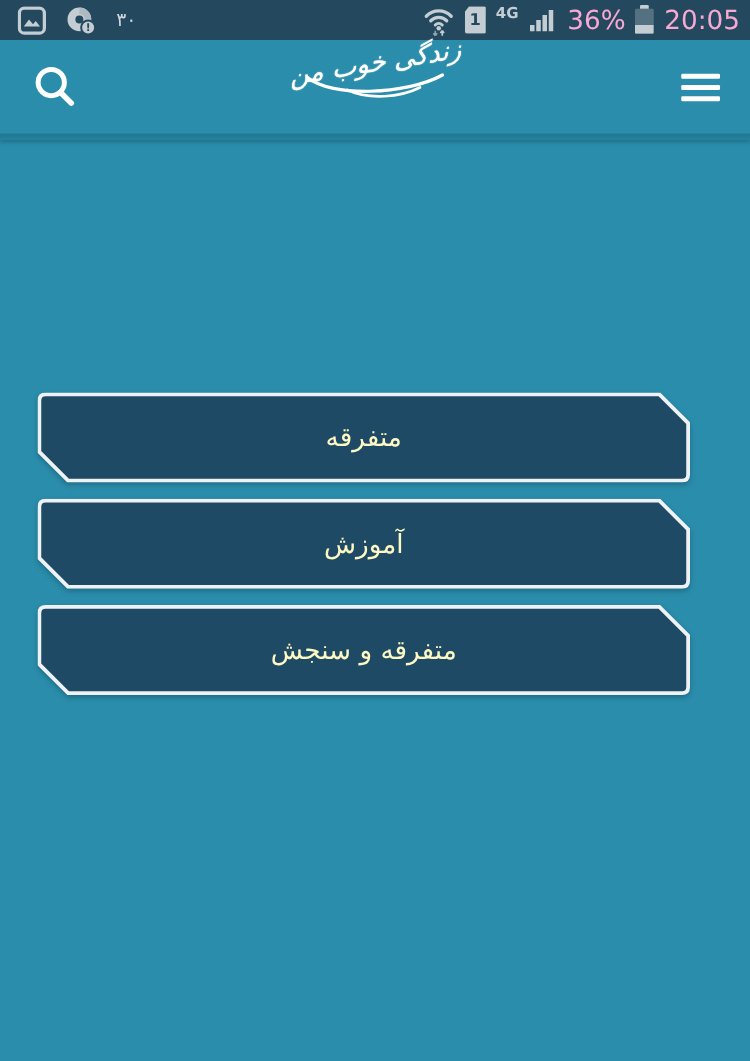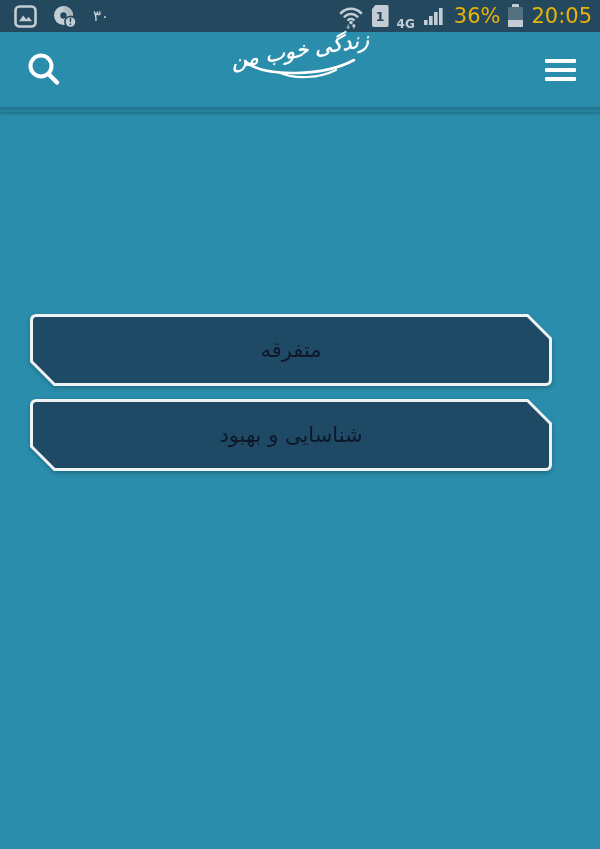--- a/index.html
+++ b/index.html
@@ -19,22 +19,22 @@
   .status-bar{
     position:absolute;top:0;left:0;width:600px;height:32px;
     background:var(--status-bar-bg,#24495e);
     display:flex;align-items:center;justify-content:space-between;
     padding:0 8px;color:var(--icon-color,#cdd7dc);
   }
   .sb-left,.sb-right{display:flex;align-items:center;height:100%;}
   .sb-left{gap:15px;padding-left:6px;}
   .sb-right{gap:8px;}
   .sb-num{font-size:15px;color:#cdd7dc;letter-spacing:1px;text-align:right;}
-  .sb-text{font-size:21px;color:#eab308;}
-  .sb-4g{font-size:12px;font-weight:bold;align-self:flex-start;padding-top:17px;text-align:right;}
+  .sb-text{font-size:21px;color:#f9a8d4;}
+  .sb-4g{font-size:12px;font-weight:bold;align-self:flex-start;padding-top:3px;text-align:right;}
   .icon-svg{display:block;}
   
   .sim{
     width:17px;height:22px;background:#c3cdd3;border-radius:2px;
     clip-path:polygon(0 22%,22% 0,100% 0,100% 100%,0 100%);
     display:flex;align-items:center;justify-content:center;
   }
   .sim span{font-size:13px;font-weight:bold;color:#24495e;}
   
   .battery{width:15px;height:24px;display:flex;flex-direction:column;align-items:center;}
@@ -78,21 +78,21 @@
   }
   .menu-btn:first-child{margin-top:202px;}
   .menu-btn svg{position:absolute;inset:0;filter:drop-shadow(0 2px 2px rgba(0,25,40,.28));}
   .menu-btn path{
     fill:var(--button-fill,#1e4a66);
     stroke:var(--button-border,#eef2f4);
     stroke-width:3;
   }
   .menu-btn .lbl{
     position:absolute;inset:0;display:flex;align-items:center;justify-content:center;
-    direction:rtl;color:#0f172a;font-size:21px;letter-spacing:0;
+    direction:rtl;color:#fef9c3;font-size:21px;letter-spacing:0;
   }
 </style>
 </head>
 <body>
 
 <div class="screen">
 
   <div class="status-bar">
     <div class="sb-left">
       <svg class="icon-svg" width="23" height="23" viewBox="0 0 23 23">
@@ -163,23 +163,29 @@
 
   <div class="menu">
 
     <div class="menu-btn">
       <svg width="522" height="72" viewBox="0 0 522 72">
         <path d="M 6.5 1.5 H 497.5 L 520.5 24.5 V 65.5 Q 520.5 70.5 515.5 70.5 H 24.5 L 1.5 47.5 V 6.5 Q 1.5 1.5 6.5 1.5 Z"></path>
       </svg>
       <span class="lbl">متفرقه</span>
     </div>
 
+    <div class="menu-btn">
+      <svg width="522" height="72" viewBox="0 0 522 72">
+        <path d="M 6.5 1.5 H 497.5 L 520.5 24.5 V 65.5 Q 520.5 70.5 515.5 70.5 H 24.5 L 1.5 47.5 V 6.5 Q 1.5 1.5 6.5 1.5 Z"></path>
+      </svg>
+      <span class="lbl">آموزش</span>
+    </div>
 
     <div class="menu-btn">
       <svg width="522" height="72" viewBox="0 0 522 72">
         <path d="M 6.5 1.5 H 497.5 L 520.5 24.5 V 65.5 Q 520.5 70.5 515.5 70.5 H 24.5 L 1.5 47.5 V 6.5 Q 1.5 1.5 6.5 1.5 Z"></path>
       </svg>
-      <span class="lbl">شناسایی و بهبود</span>
+      <span class="lbl">متفرقه و سنجش</span>
     </div>
 
 
   </div>
 </div>
 
 </body></html>

